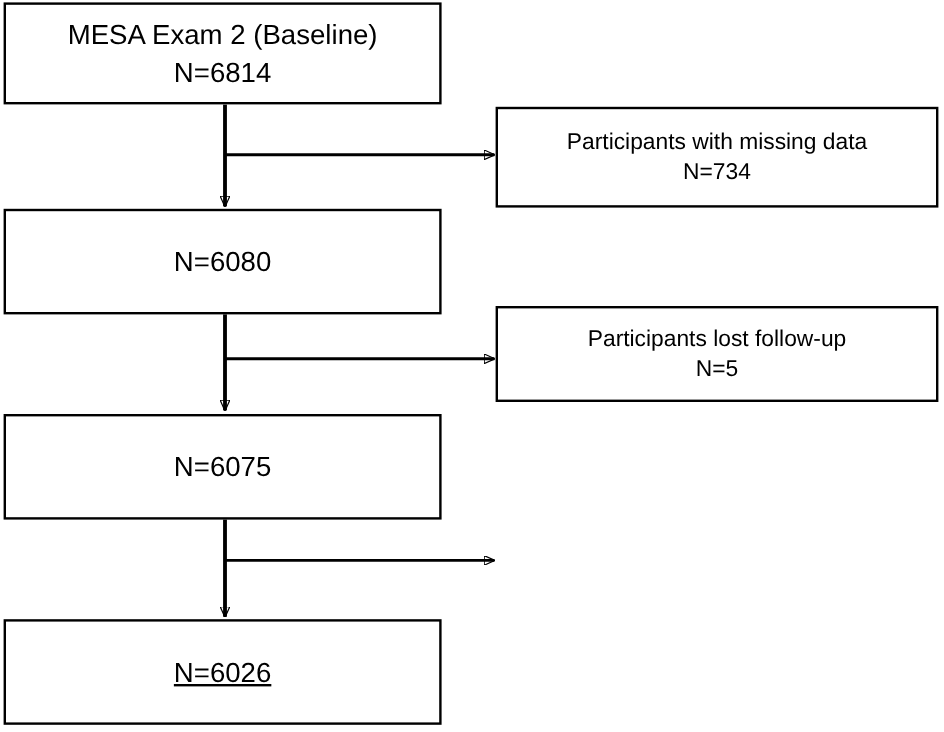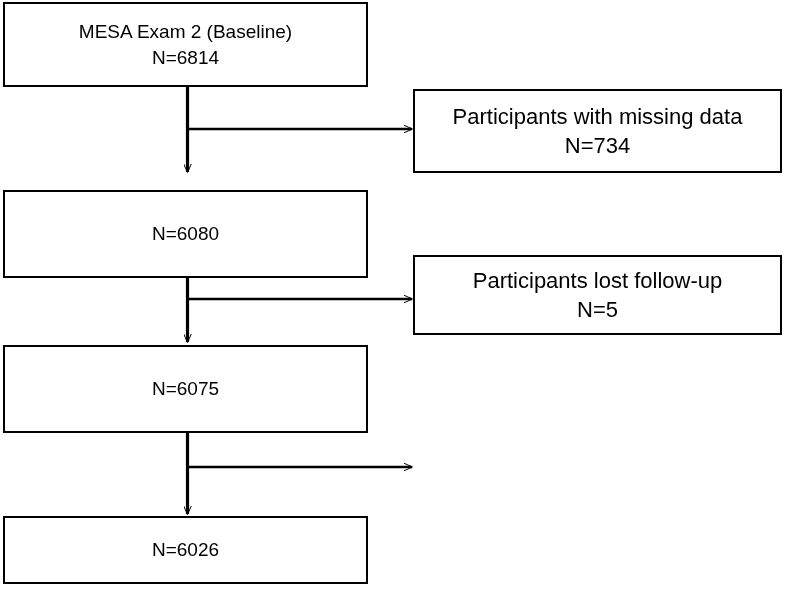--- a/index.html
+++ b/index.html
@@ -28,24 +28,24 @@
     text-align: center;
   }
   .node-label {
     font-size: 19px;
     line-height: 1.32;
     color: #000000;
     white-space: pre-line;
     padding: 0 6px;
   }
   .main-node .node-label {
-    font-size: 19px;
+    font-size: 23px;
   }
   .side-node .node-label {
-    font-size: 22px;
+    font-size: 19px;
   }
   svg.connectors {
     position: absolute;
     left: 0;
     top: 0;
     width: 787px;
     height: 610px;
     pointer-events: none;
   }
   svg.connectors line,
@@ -77,29 +77,29 @@
     <line x1="187.5" y1="432" x2="187.5" y2="514" stroke-width="3.2" marker-end="url(#arrowhead)"></line>
 
     <line x1="187.5" y1="467" x2="412" y2="467" stroke-width="2.4" marker-end="url(#arrowhead)"></line>
   </svg>
 
   <div class="node main-node" style="left:3px; top:2px; width:365px; height:85px;">
     <span class="node-label">MESA Exam 2 (Baseline)
 N=6814</span>
   </div>
 
-  <div class="node main-node" style="left:3px; top:174px; width:365px; height:88px;margin-top:16px;">
+  <div class="node main-node" style="left:3px; top:174px; width:365px; height:88px;">
     <span class="node-label">N=6080</span>
   </div>
 
   <div class="node main-node" style="left:3px; top:345px; width:365px; height:88px;">
     <span class="node-label">N=6075</span>
   </div>
 
-  <div class="node main-node" style="left:3px; top:516px; width:365px; height:68px;">
+  <div class="node main-node" style="left:3px; top:516px; width:365px; height:88px;text-decoration:underline;">
     <span class="node-label">N=6026</span>
   </div>
 
   <div class="node side-node" style="left:413px; top:89px; width:369px; height:84px;">
     <span class="node-label">Participants with missing data
 N=734</span>
   </div>
 
   <div class="node side-node" style="left:413px; top:255px; width:369px; height:80px;">
     <span class="node-label">Participants lost follow-up

